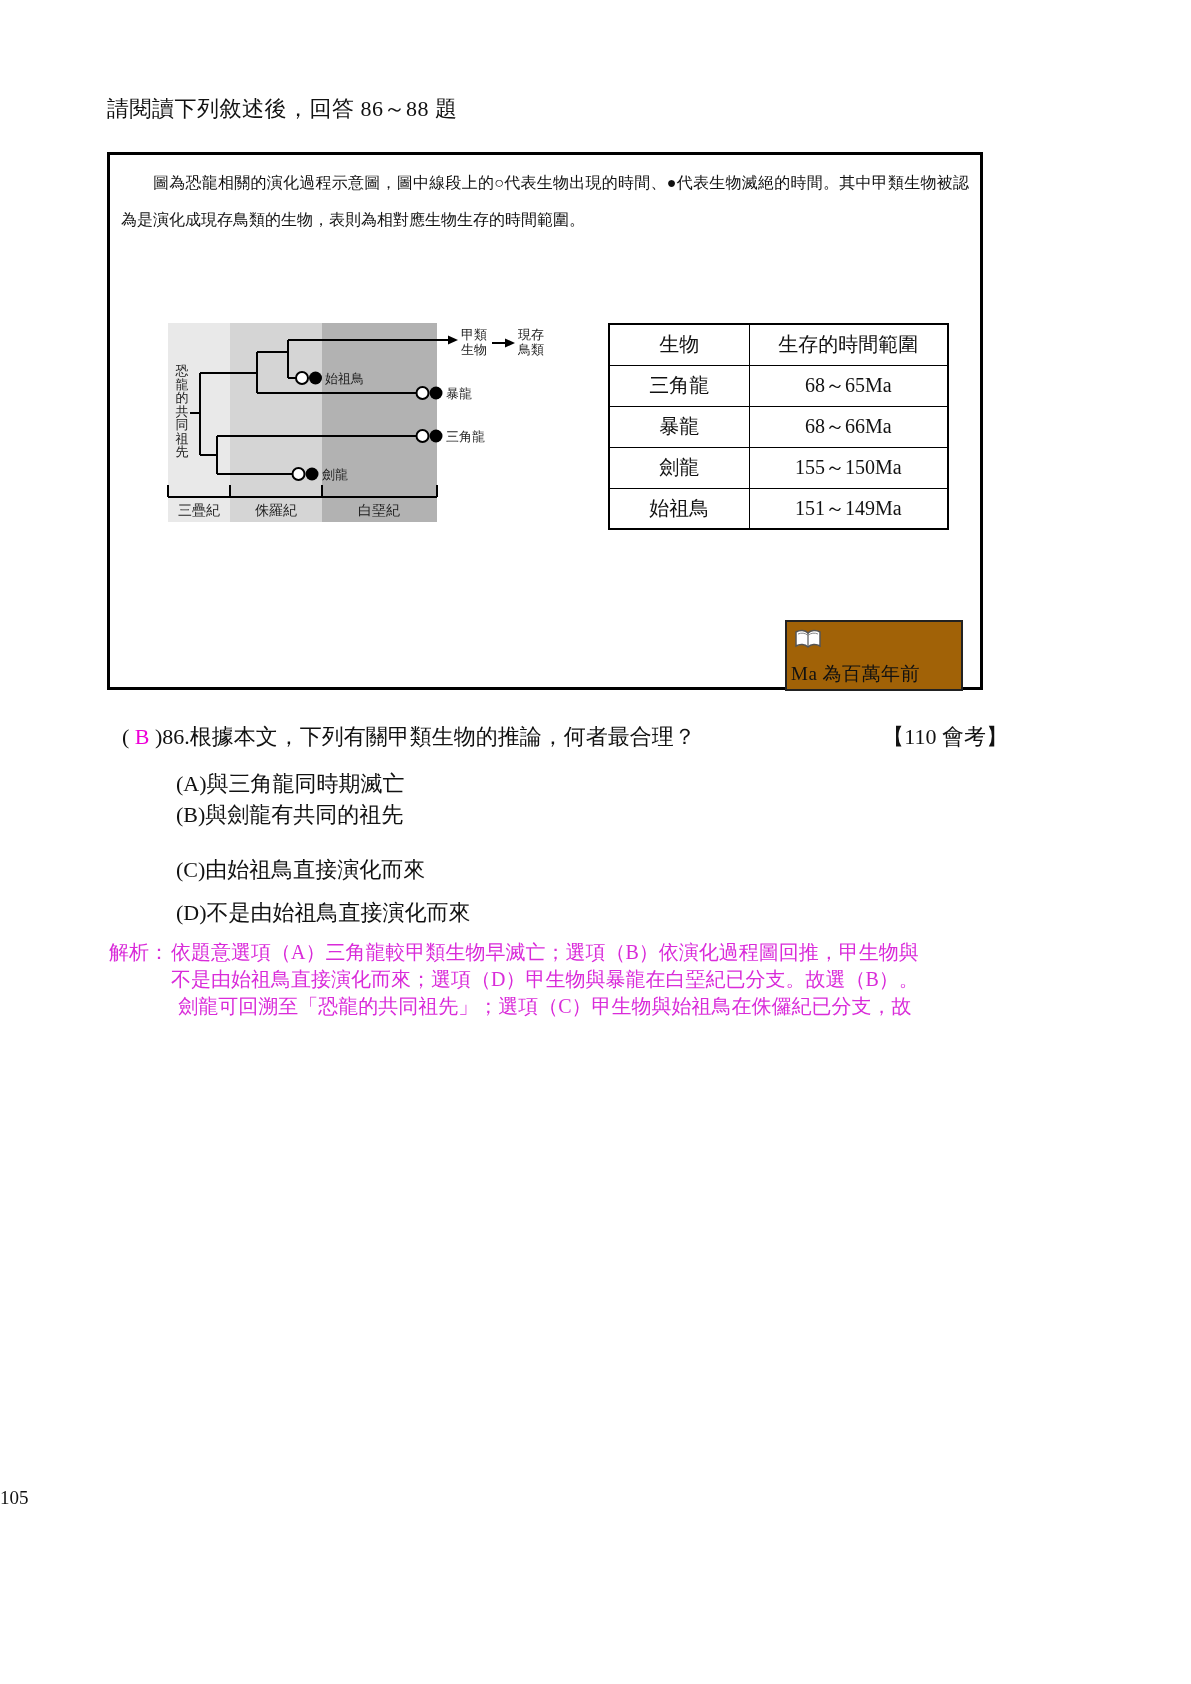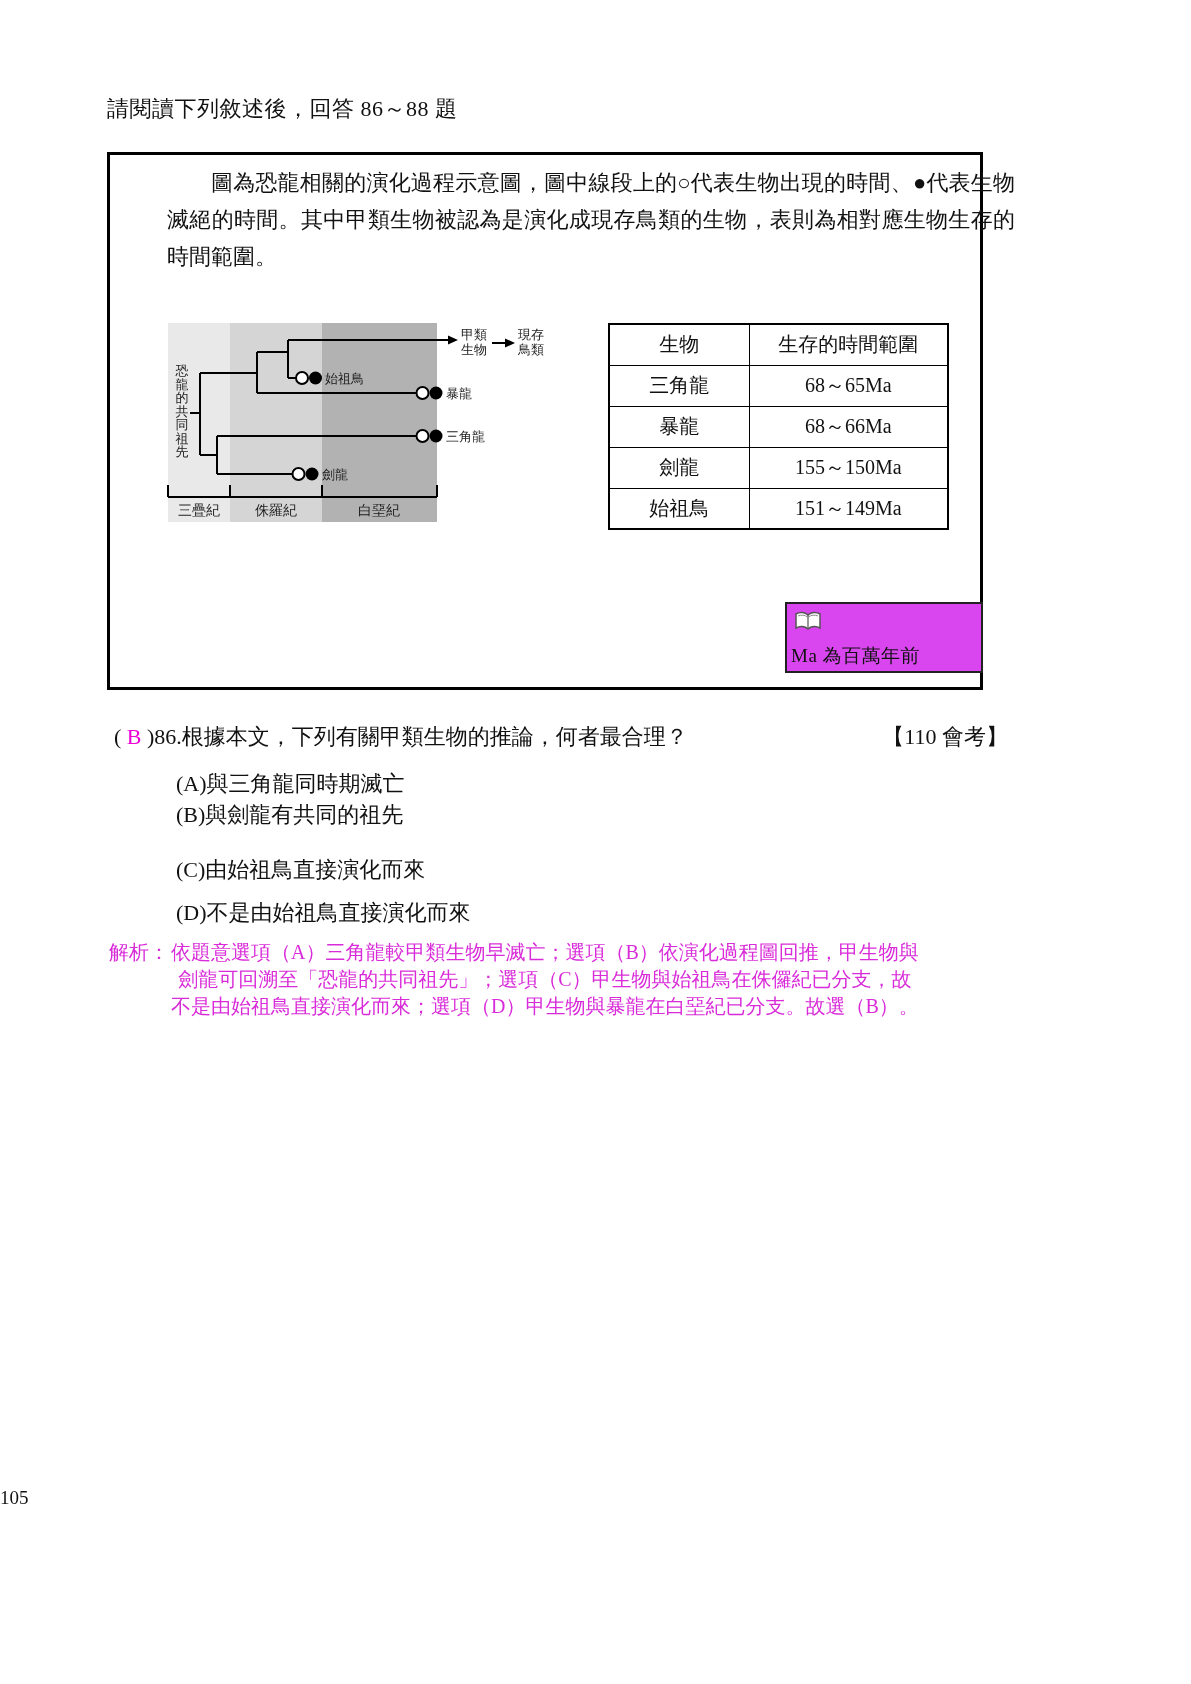--- a/index.html
+++ b/index.html
@@ -18,45 +18,45 @@
     padding-left:39px;
   }
   .abs{position:absolute;}
   .intro{left:107px;top:94px;font-size:22px;letter-spacing:.5px;}
   .main-box{
     left:107px;top:152px;width:876px;height:538px;
     border:3px solid #000;background:#fff;
   }
   .passage{
     left:121px;top:164px;width:848px;
-    font-size:22px;line-height:37px;
-    text-indent:2em;text-align:justify;margin-left:46px;
+    font-size:16px;line-height:37px;
+    text-indent:2em;text-align:justify;
   }
   svg text{font-family:"Liberation Sans","DejaVu Sans",sans-serif;fill:#1c1c1c;}
   .bio-table{
     left:608px;top:323px;border-collapse:collapse;
     font-size:20px;text-align:center;
   }
   .bio-table td{
     border:1px solid #000;height:41px;padding:0 4px;
     vertical-align:middle;
   }
   .bio-table{border:2px solid #000;}
   .bio-table .c1{width:140px;}
   .bio-table .c2{width:199px;}
   .note-box{
-    left:785px;top:602px;width:198px;height:71px;
-    border:2px solid #222;background:#d946ef;
+    left:785px;top:620px;width:178px;height:71px;
+    border:2px solid #222;background:#a16207;
   }
   .note-box .icon{position:absolute;left:6px;top:6px;}
   .note-box .note-text{
     position:absolute;left:4px;bottom:2px;
     font-size:19px;letter-spacing:.5px;white-space:nowrap;
   }
-  .q-line{left:114px;top:722px;font-size:22px;white-space:nowrap;}
+  .q-line{left:122px;top:722px;font-size:22px;white-space:nowrap;}
   .q-line .ans{color:var(--answer-color);}
   .q-source{top:722px;right:183px;font-size:22px;white-space:nowrap;}
   .option{left:176px;font-size:22px;white-space:nowrap;}
   .opt-a{top:769px;}
   .opt-b{top:800px;}
   .opt-c{top:855px;}
   .opt-d{top:898px;}
   .analysis{
     left:107px;top:939px;width:915px;
     display:flex;color:var(--analysis-color);
@@ -189,20 +189,20 @@
 
   <div class="abs option opt-a"><span>(A)</span><span>與三角龍同時期滅亡</span></div>
   <div class="abs option opt-b"><span>(B)</span><span>與劍龍有共同的祖先</span></div>
   <div class="abs option opt-c"><span>(C)</span><span>由始祖鳥直接演化而來</span></div>
   <div class="abs option opt-d"><span>(D)</span><span>不是由始祖鳥直接演化而來</span></div>
 
   <div class="abs analysis">
     <div class="a-label">解析：</div>
     <div class="a-lines">
       <div>依題意選項（A）三角龍較甲類生物早滅亡；選項（B）依演化過程圖回推，甲生物與</div>
+      <div>不是由始祖鳥直接演化而來；選項（D）甲生物與暴龍在白堊紀已分支。故選（B）。</div>
       <div>劍龍可回溯至「恐龍的共同祖先」；選項（C）甲生物與始祖鳥在侏儸紀已分支，故</div>
-      <div>不是由始祖鳥直接演化而來；選項（D）甲生物與暴龍在白堊紀已分支。故選（B）。</div>
     </div>
   </div>
 
   <div class="abs page-num">105</div>
 
 </div>
 
 </body></html>

